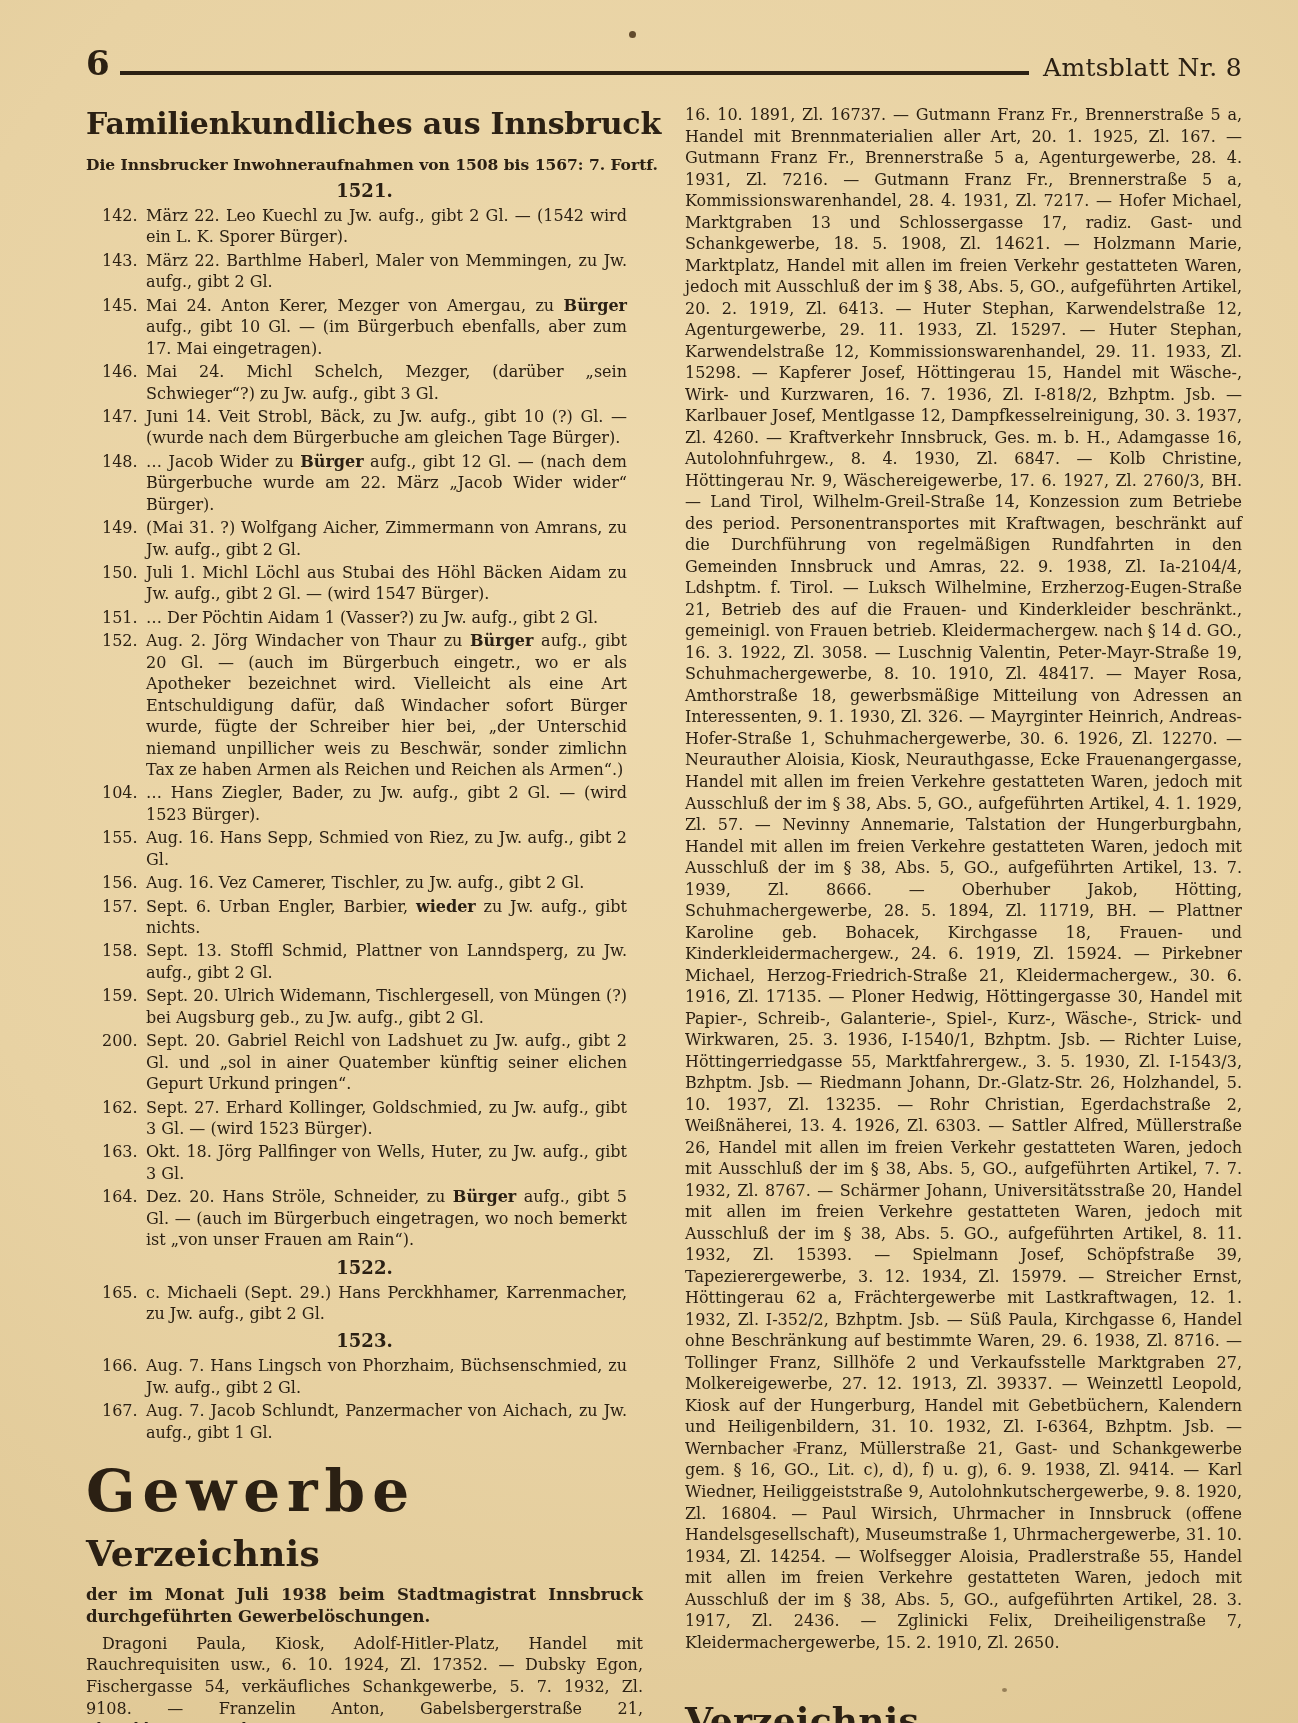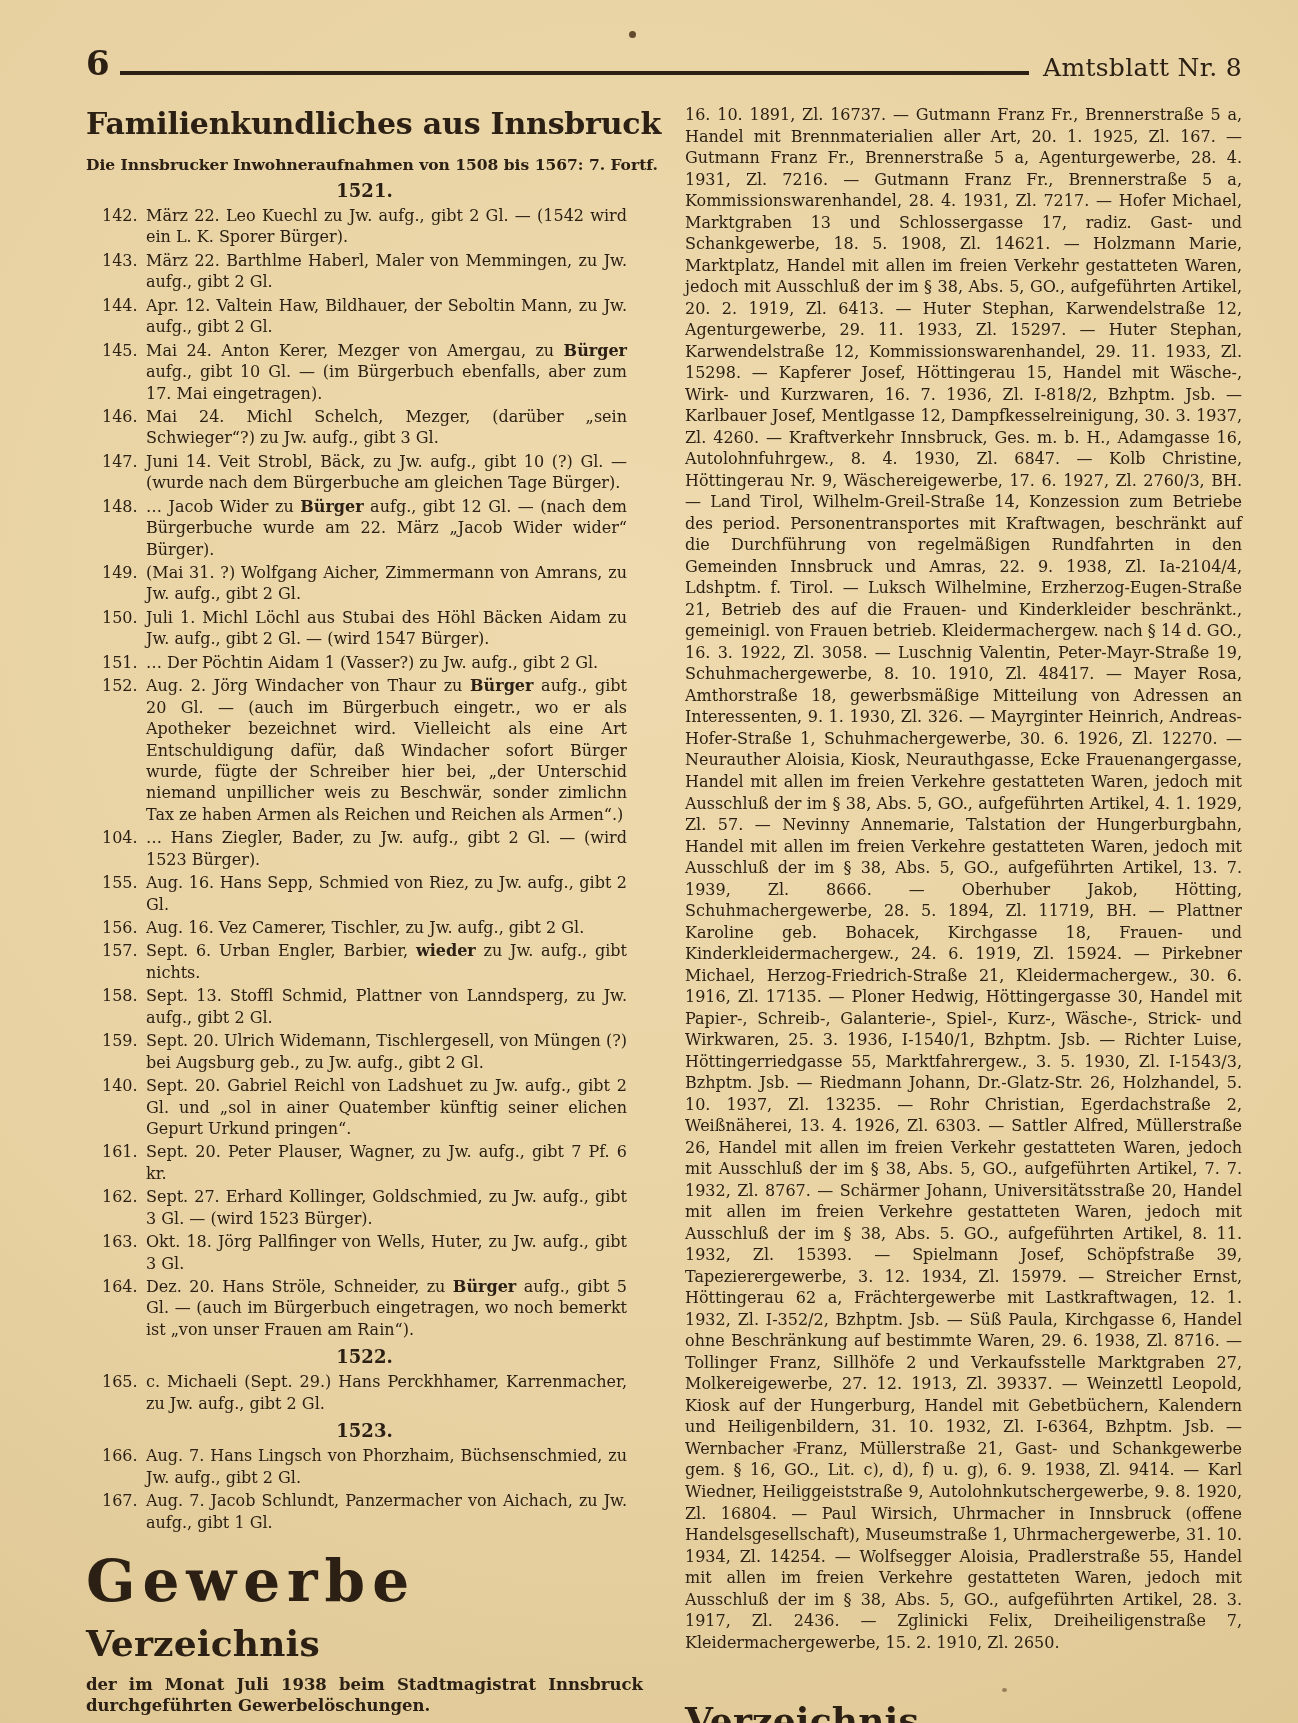--- a/index.html
+++ b/index.html
@@ -74,24 +74,20 @@
   <div class="entry">
     <span class="num">142.</span>
     <span class="txt">März 22. Leo Kuechl zu Jw. aufg., gibt 2 Gl. — (1542 wird ein L. K. Sporer Bürger).</span>
   </div>
 
   <div class="entry">
     <span class="num">143.</span>
     <span class="txt">März 22. Barthlme Haberl, Maler von Memmingen, zu Jw. aufg., gibt 2 Gl.</span>
   </div>
 
-  <div class="entry">
-    <span class="num">144.</span>
-    <span class="txt">Apr. 12. Valtein Haw, Bildhauer, der Seboltin Mann, zu Jw. aufg., gibt 2 Gl.</span>
-  </div>
 
   <div class="entry">
     <span class="num">145.</span>
     <span class="txt">Mai 24. Anton Kerer, Mezger von Amergau, zu <b>Bürger</b> aufg., gibt 10 Gl. — (im Bürgerbuch ebenfalls, aber zum 17. Mai eingetragen).</span>
   </div>
 
   <div class="entry">
     <span class="num">146.</span>
     <span class="txt">Mai 24. Michl Schelch, Mezger, (darüber „sein Schwieger“?) zu Jw. aufg., gibt 3 Gl.</span>
   </div>
@@ -151,28 +147,24 @@
     <span class="num">158.</span>
     <span class="txt">Sept. 13. Stoffl Schmid, Plattner von Lanndsperg, zu Jw. aufg., gibt 2 Gl.</span>
   </div>
 
   <div class="entry">
     <span class="num">159.</span>
     <span class="txt">Sept. 20. Ulrich Widemann, Tischlergesell, von Müngen (?) bei Augsburg geb., zu Jw. aufg., gibt 2 Gl.</span>
   </div>
 
   <div class="entry">
-    <span class="num">140.</span>
+    <span class="num">200.</span>
     <span class="txt">Sept. 20. Gabriel Reichl von Ladshuet zu Jw. aufg., gibt 2 Gl. und „sol in ainer Quatember künftig seiner elichen Gepurt Urkund pringen“.</span>
   </div>
 
-  <div class="entry">
-    <span class="num">161.</span>
-    <span class="txt">Sept. 20. Peter Plauser, Wagner, zu Jw. aufg., gibt 7 Pf. 6 kr.</span>
-  </div>
 
   <div class="entry">
     <span class="num">162.</span>
     <span class="txt">Sept. 27. Erhard Kollinger, Goldschmied, zu Jw. aufg., gibt 3 Gl. — (wird 1523 Bürger).</span>
   </div>
 
   <div class="entry">
     <span class="num">163.</span>
     <span class="txt">Okt. 18. Jörg Pallfinger von Wells, Huter, zu Jw. aufg., gibt 3 Gl.</span>
   </div>

